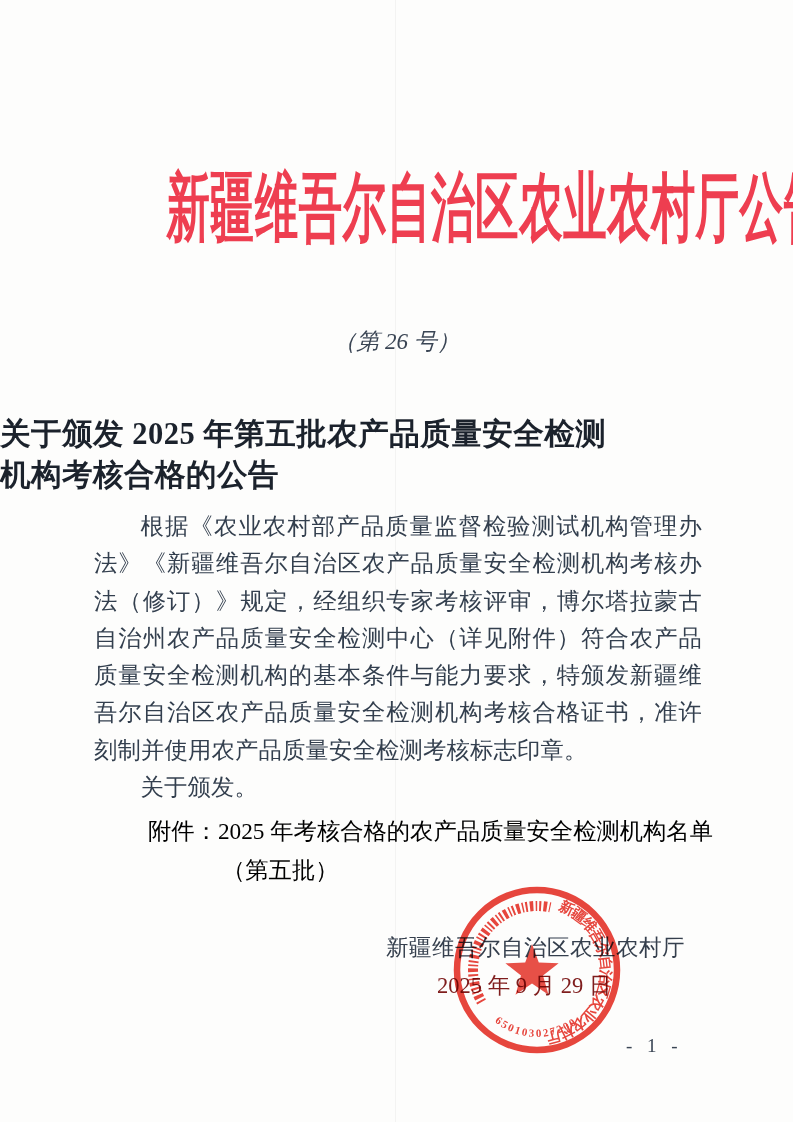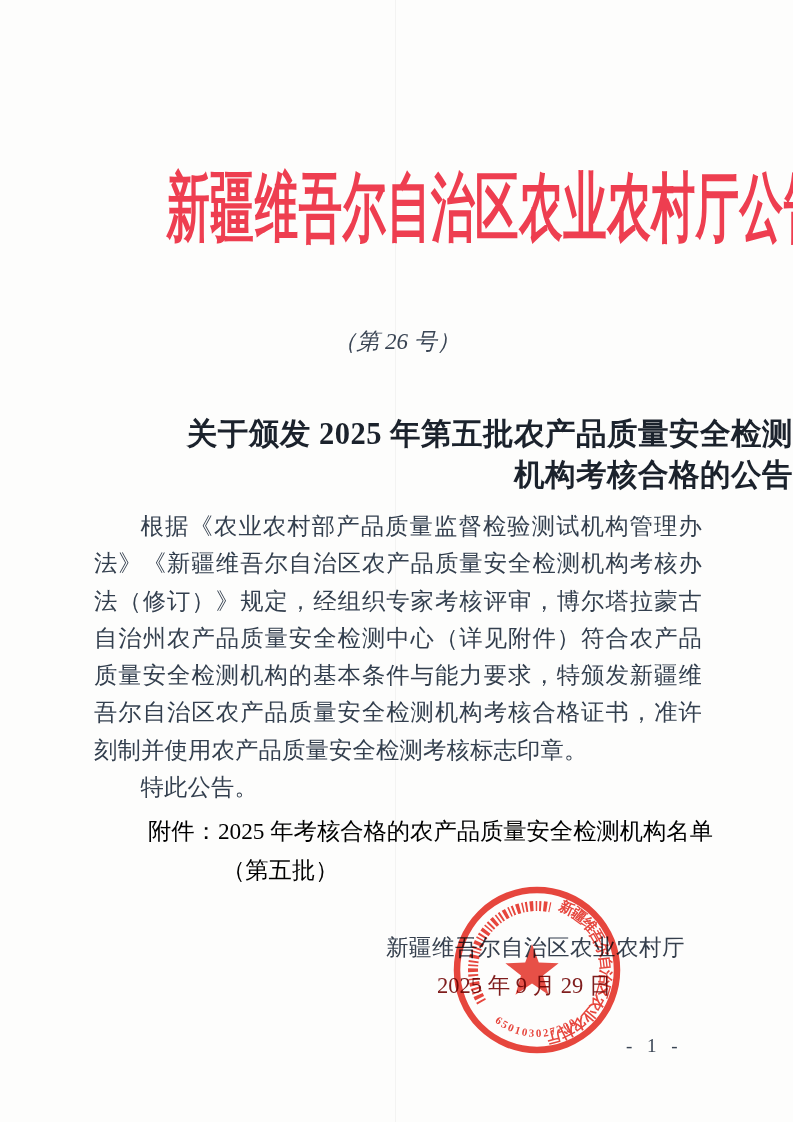--- a/index.html
+++ b/index.html
@@ -28,21 +28,21 @@
   }
   .issue-no{
     position:absolute;left:0;right:0;top:327px;
     text-align:center;
     font-size:23px;line-height:30px;
     color:#3a4554;
     font-style:italic;
   }
   .doc-title{
     position:absolute;left:0;right:0;top:414px;margin:0;
-    text-align:right;
+    text-align:left;
     font-size:30.5px;line-height:41px;font-weight:700;
     color:#1b222c;
     letter-spacing:0.5px;
   }
   .body-block{
     position:absolute;left:94px;top:508px;width:608px;
     font-size:23.3px;line-height:37.3px;
     text-align:justify;
     color:#333f4e;
     letter-spacing:0.2px;
@@ -95,21 +95,21 @@
 
   <div class="issue-no">（第 26 号）</div>
 
   <h2 class="doc-title">
     <span>关于颁发 2025 年第五批农产品质量安全检测</span><br>
     <span>机构考核合格的公告</span>
   </h2>
 
   <div class="body-block">
     <p>根据《农业农村部产品质量监督检验测试机构管理办法》《新疆维吾尔自治区农产品质量安全检测机构考核办法（修订）》规定，经组织专家考核评审，博尔塔拉蒙古自治州农产品质量安全检测中心（详见附件）符合农产品质量安全检测机构的基本条件与能力要求，特颁发新疆维吾尔自治区农产品质量安全检测机构考核合格证书，准许刻制并使用农产品质量安全检测考核标志印章。</p>
-    <p>特此公告。</p>
+    <p>关于颁发。</p>
   </div>
 
   <div class="attachment">
     <div class="att-line1"><span>附件：</span><span>2025 年考核合格的农产品质量安全检测机构名单</span></div>
     <div class="att-line2">（第五批）</div>
   </div>
 
   <div class="issuer">新疆维吾尔自治区农业农村厅</div>
 
   <div class="issue-date">2025 年 9 月 29 日</div>

